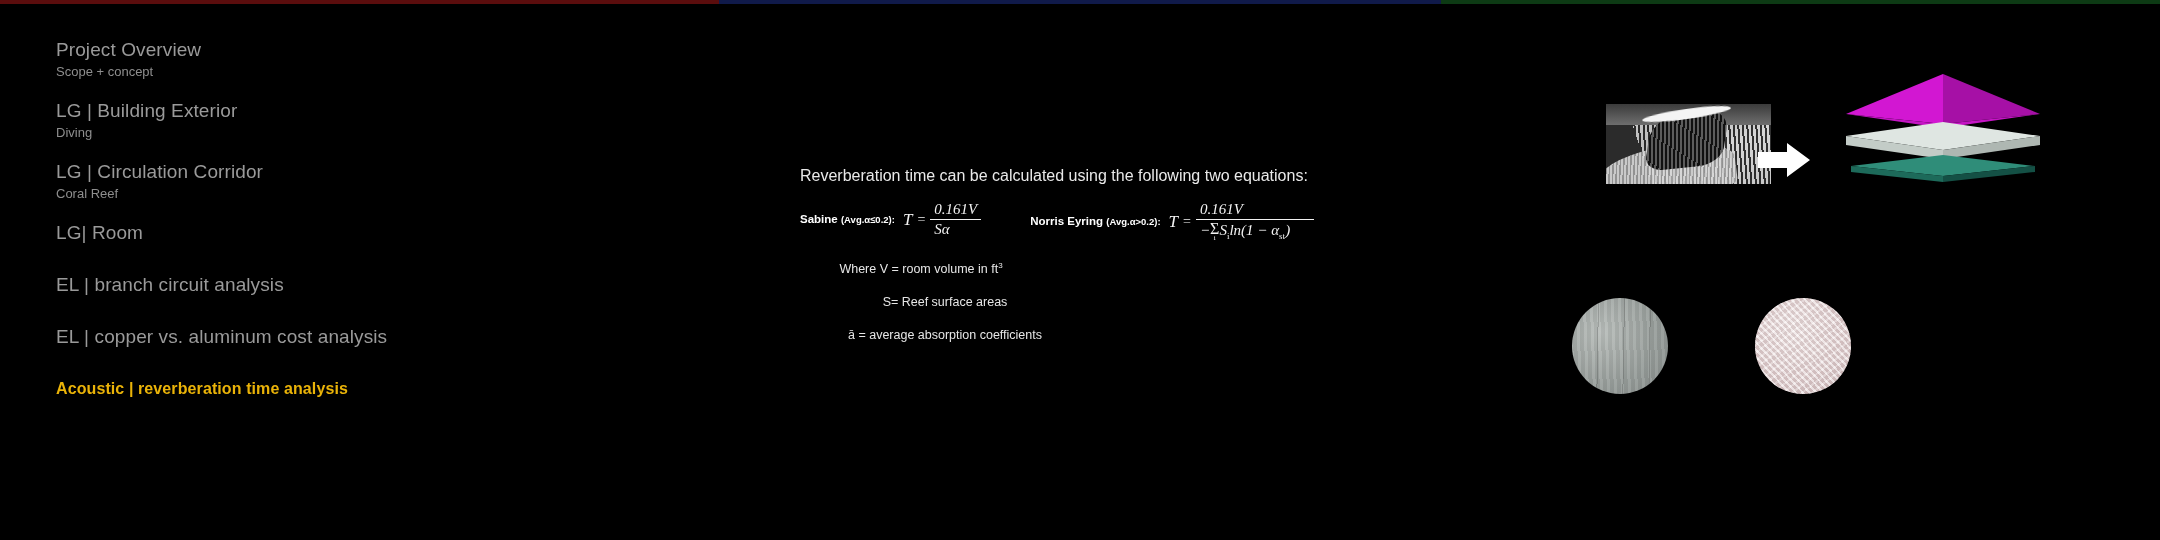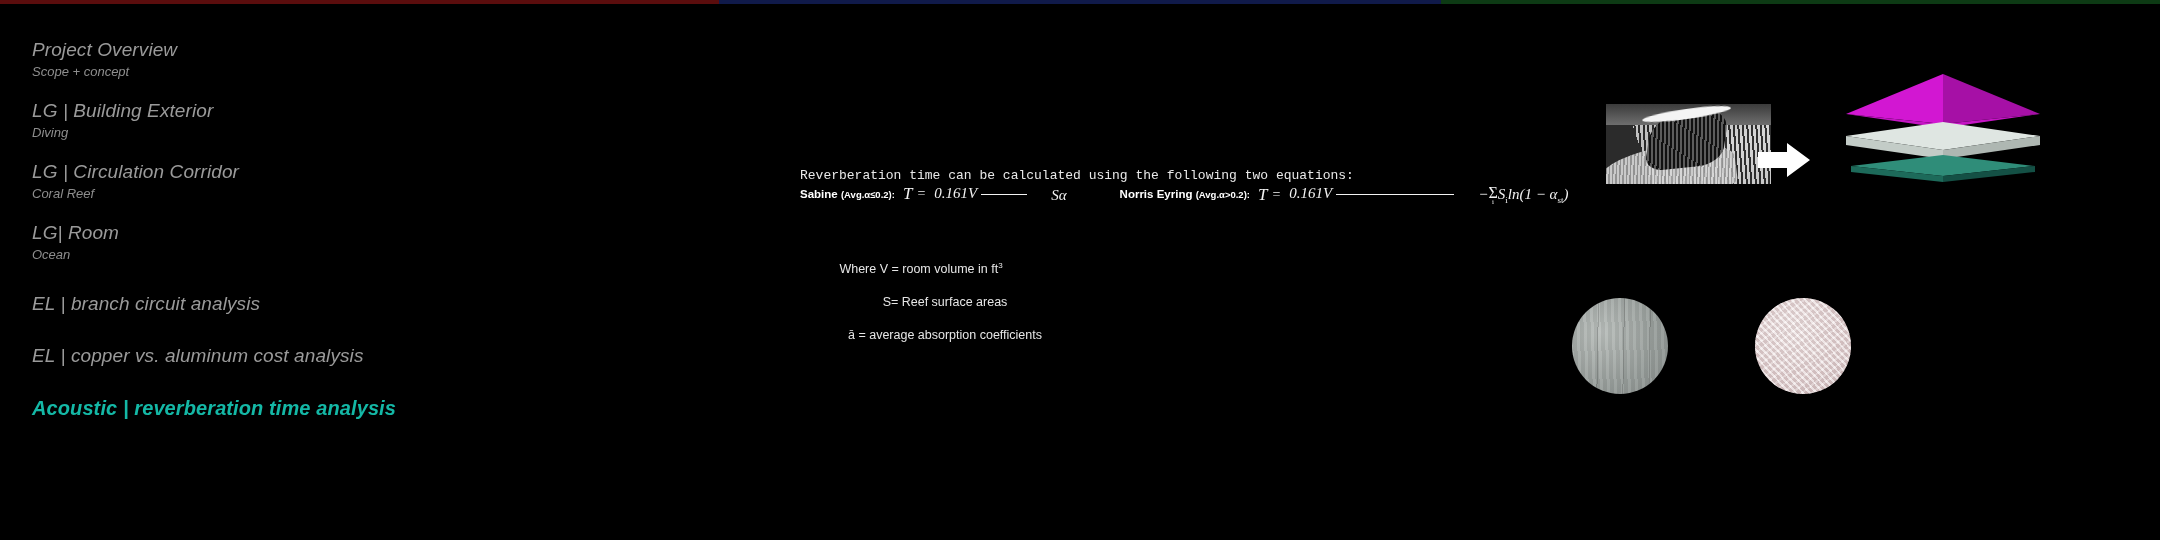--- a/index.html
+++ b/index.html
@@ -24,59 +24,58 @@
     width: 2160px;
     height: 4px;
     display: flex;
   }
   #progress-bar .seg { height: 100%; }
 
   
   #sidebar {
     position: absolute;
     top: 38px;
-    left: 32px;
+    left: 56px;
     width: 620px;
-    font-style: italic;
   }
   .nav-item { margin-bottom: 18px; }
   .nav-title {
     font-size: 19px;
     line-height: 24px;
     color: #9a9a9a;
     letter-spacing: .1px;
     white-space: nowrap;
   }
   .nav-sub {
     font-size: 13px;
     line-height: 18px;
     color: #8e8e8e;
     margin-top: 1px;
     white-space: nowrap;
   }
   .nav-item.active .nav-title {
-    color: #14b8a6;
+    color: #eab308;
     font-weight: bold;
-    font-size: 20px;
+    font-size: 16px;
   }
   .nav-item.spaced { margin-bottom: 28px; }
 
   
   #equations {
     position: absolute;
     top: 168px;
     left: 800px;
     width: 620px;
   }
   #eq-intro {
-    font-size: 13px;
+    font-size: 16px;
     line-height: 16px;
     color: #e9e9e9;
+    margin-bottom: 18px;
     white-space: nowrap;
-    font-family: Liberation Mono, monospace;
   }
   #eq-row {
     display: flex;
     align-items: flex-start;
     gap: 49px;
   }
   .eq-block {
     display: flex;
     align-items: center;
     gap: 8px;
@@ -97,37 +96,36 @@
     align-items: center;
     gap: 5px;
     font-family: "Liberation Serif", serif;
     font-style: italic;
     color: #f2f2f2;
   }
   .eq-T { font-size: 17px; }
   .eq-eq { font-size: 14px; font-style: normal; }
   .frac {
     display: inline-flex;
-    align-items: center;
+    flex-direction: column;
     line-height: 1;
   }
   .frac .num {
     font-size: 15px;
     padding: 0 4px 2px 4px;
   }
   .frac .bar {
     height: 1px;
     background: #f2f2f2;
     width: 100%;
     min-width: 46px;
   }
   .frac .den {
     font-size: 15px;
     padding: 2px 4px 0 4px;
-    margin-left: 20px;
   }
   .frac.wide .bar { min-width: 118px; }
   .sml { font-size: 9px; font-style: normal; vertical-align: sub; }
   .sigma { font-size: 16px; font-style: normal; }
   .sigma-wrap {
     display: inline-flex;
     flex-direction: column;
     align-items: center;
     line-height: .85;
     vertical-align: middle;
@@ -276,21 +274,20 @@
     <div class="nav-sub">Diving</div>
   </div>
 
   <div class="nav-item">
     <div class="nav-title">LG | Circulation Corridor</div>
     <div class="nav-sub">Coral Reef</div>
   </div>
 
   <div class="nav-item spaced">
     <div class="nav-title">LG|  Room</div>
-    <div class="nav-sub">Ocean</div>
   </div>
 
   <div class="nav-item spaced">
     <div class="nav-title">EL | branch circuit analysis</div>
   </div>
 
   <div class="nav-item spaced">
     <div class="nav-title">EL | copper vs. aluminum cost analysis</div>
   </div>
 

